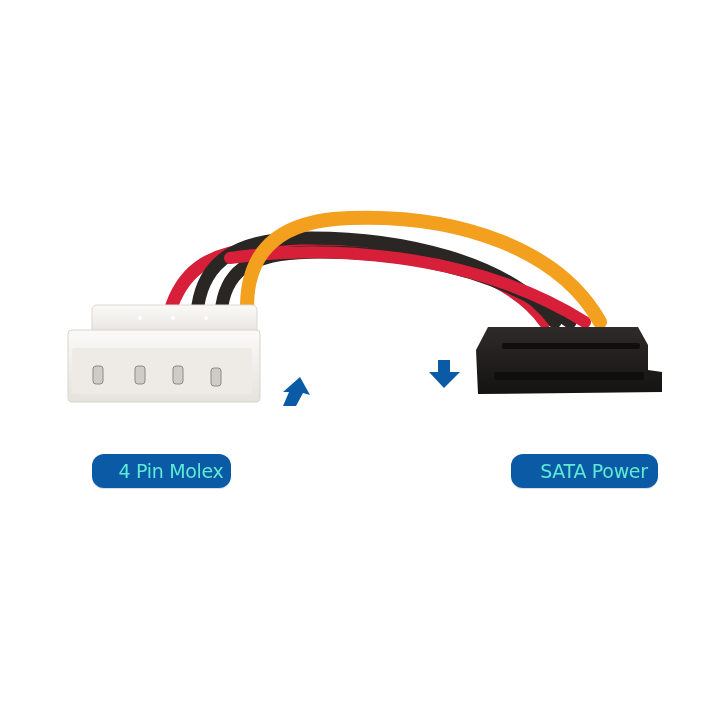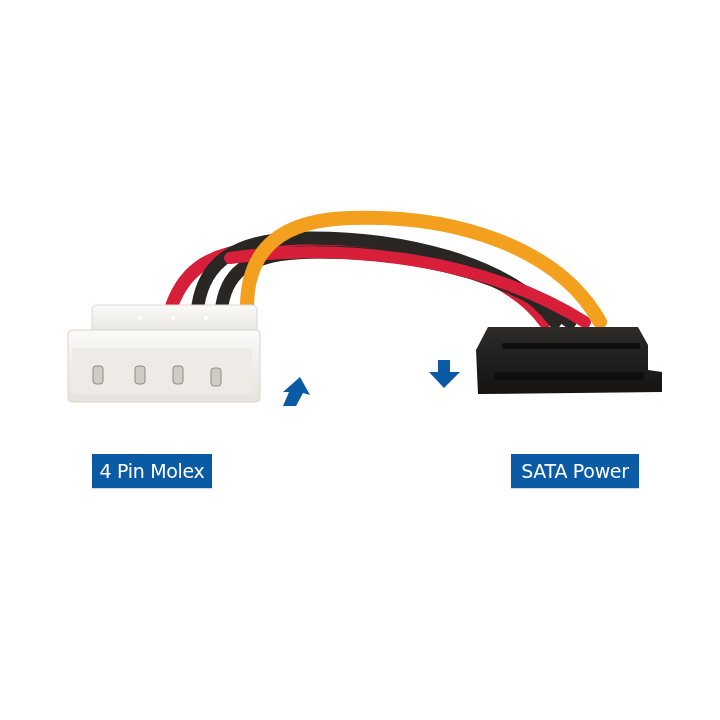--- a/index.html
+++ b/index.html
@@ -3,23 +3,23 @@
   <meta charset="utf-8">
   <style>
     html, body { margin: 0; padding: 0; }
     body {
       width: 720px; height: 720px; background: #ffffff; position: relative; overflow: hidden;
       font-family: "DejaVu Sans", sans-serif;
     }
     .stage { position: absolute; left: 0; top: 0; width: 720px; height: 720px; }
     svg.scene { position: absolute; left: 0; top: 0; }
     .label {
-      position: absolute; background: #0b5aa6; color: #ffffff; border-radius: 0;
+      position: absolute; background: #0b5aa6; color: #5eead4; border-radius: 12px;
       font-size: 19px; line-height: 34px; height: 34px; text-align: center;
-      letter-spacing: -0.3px; box-shadow: 0 1px 1px rgba(0,0,0,0.15);
+      letter-spacing: -0.3px; box-shadow: 0 1px 1px rgba(0,0,0,0.15); padding-left: 19px;
     }
     #label-molex { left: 92px; top: 454px; width: 120px; }
     #label-sata { left: 511px; top: 454px; width: 128px; }
   </style>
 </head>
 <body>
 
 <div class="stage">
   <svg class="scene" width="720" height="720" viewBox="0 0 720 720">
     <defs>

